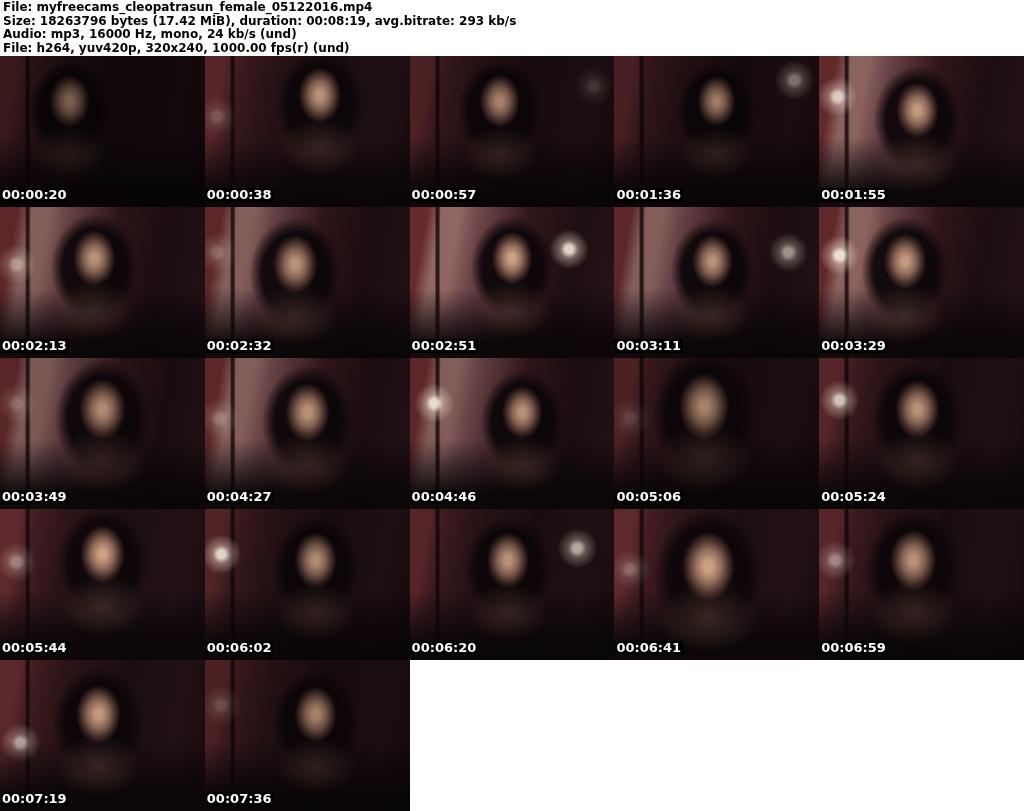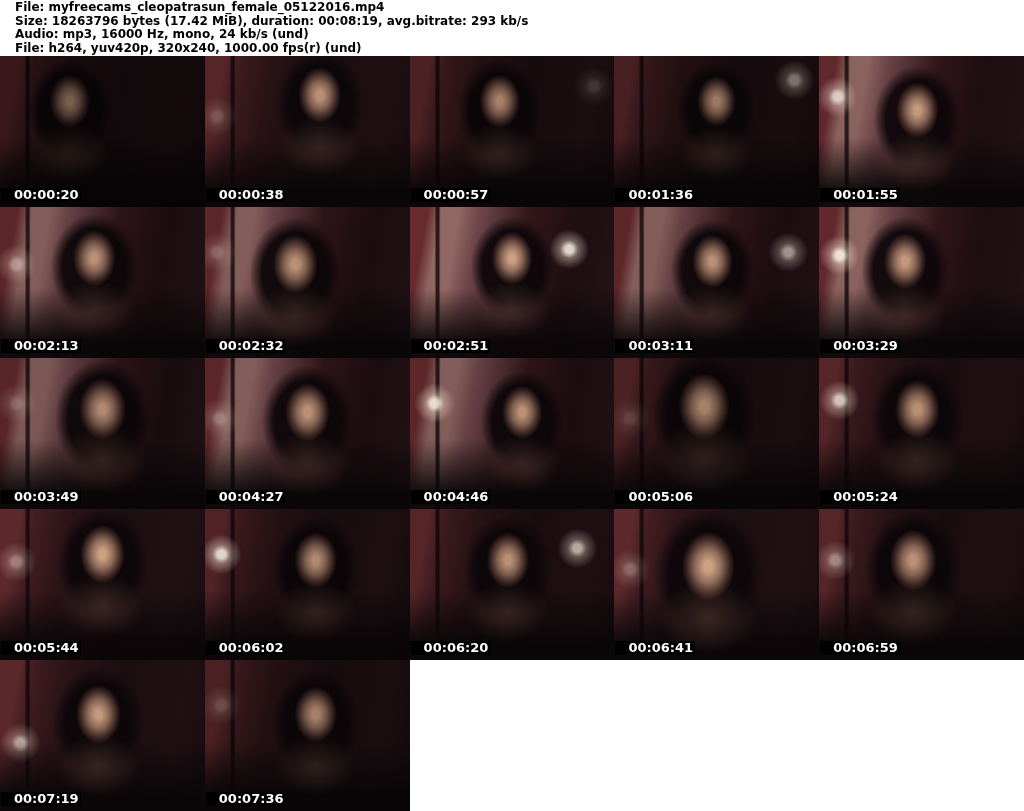--- a/index.html
+++ b/index.html
@@ -6,21 +6,21 @@
   body{
     width:1024px;height:811px;overflow:hidden;
     background:var(--c-page-bg,#fff);
     font-family:"DejaVu Sans",sans-serif;
   }
   .sheet{width:1024px;height:811px;position:relative;}
 
   
   .header{
     box-sizing:border-box;
-    height:56px;padding:1px 0 0 15px;
+    height:56px;padding:1px 0 0 3px;
     color:var(--c-header-text,#000);
   }
   .hline{
     font-size:12px;font-weight:bold;line-height:13.5px;
     white-space:nowrap;letter-spacing:0;
   }
 
   
   .grid{
     width:1024px;height:755px;overflow:hidden;
@@ -64,21 +64,21 @@
       radial-gradient(circle at var(--lx,8%) var(--ly,40%),
         rgba(255,247,233,var(--lo,0)) 0 4px, rgba(255,238,218,calc(var(--lo,0)*.45)) 9px, rgba(255,230,205,0) 20px),
       linear-gradient(to right, rgba(0,0,0,0) 12%, rgba(15,6,8,.8) 13% 14%, rgba(0,0,0,0) 15%),
       linear-gradient(100deg, #62292c 0 8%, var(--c-thumb-wall,#8a625e) 14% 22%, #6b4548 30%, #301519 52%, #1b0d10 75%, #241317 100%);
   }
   .ts{
     position:absolute;left:1px;bottom:5px;
     font-size:13px;font-weight:bold;line-height:14px;
     color:var(--c-timestamp-text,#fff);
     background:var(--c-timestamp-bg,#000);
-    padding:0 2px 0 13px;
+    padding:0 2px 0 1px;
     white-space:nowrap;
   }
 </style>
 </head>
 <body>
 
 <div class="sheet">
   <div class="header">
     <div class="hline">File: myfreecams_cleopatrasun_female_05122016.mp4</div>
     <div class="hline">Size: 18263796 bytes (17.42 MiB), duration: 00:08:19, avg.bitrate: 293 kb/s</div>

